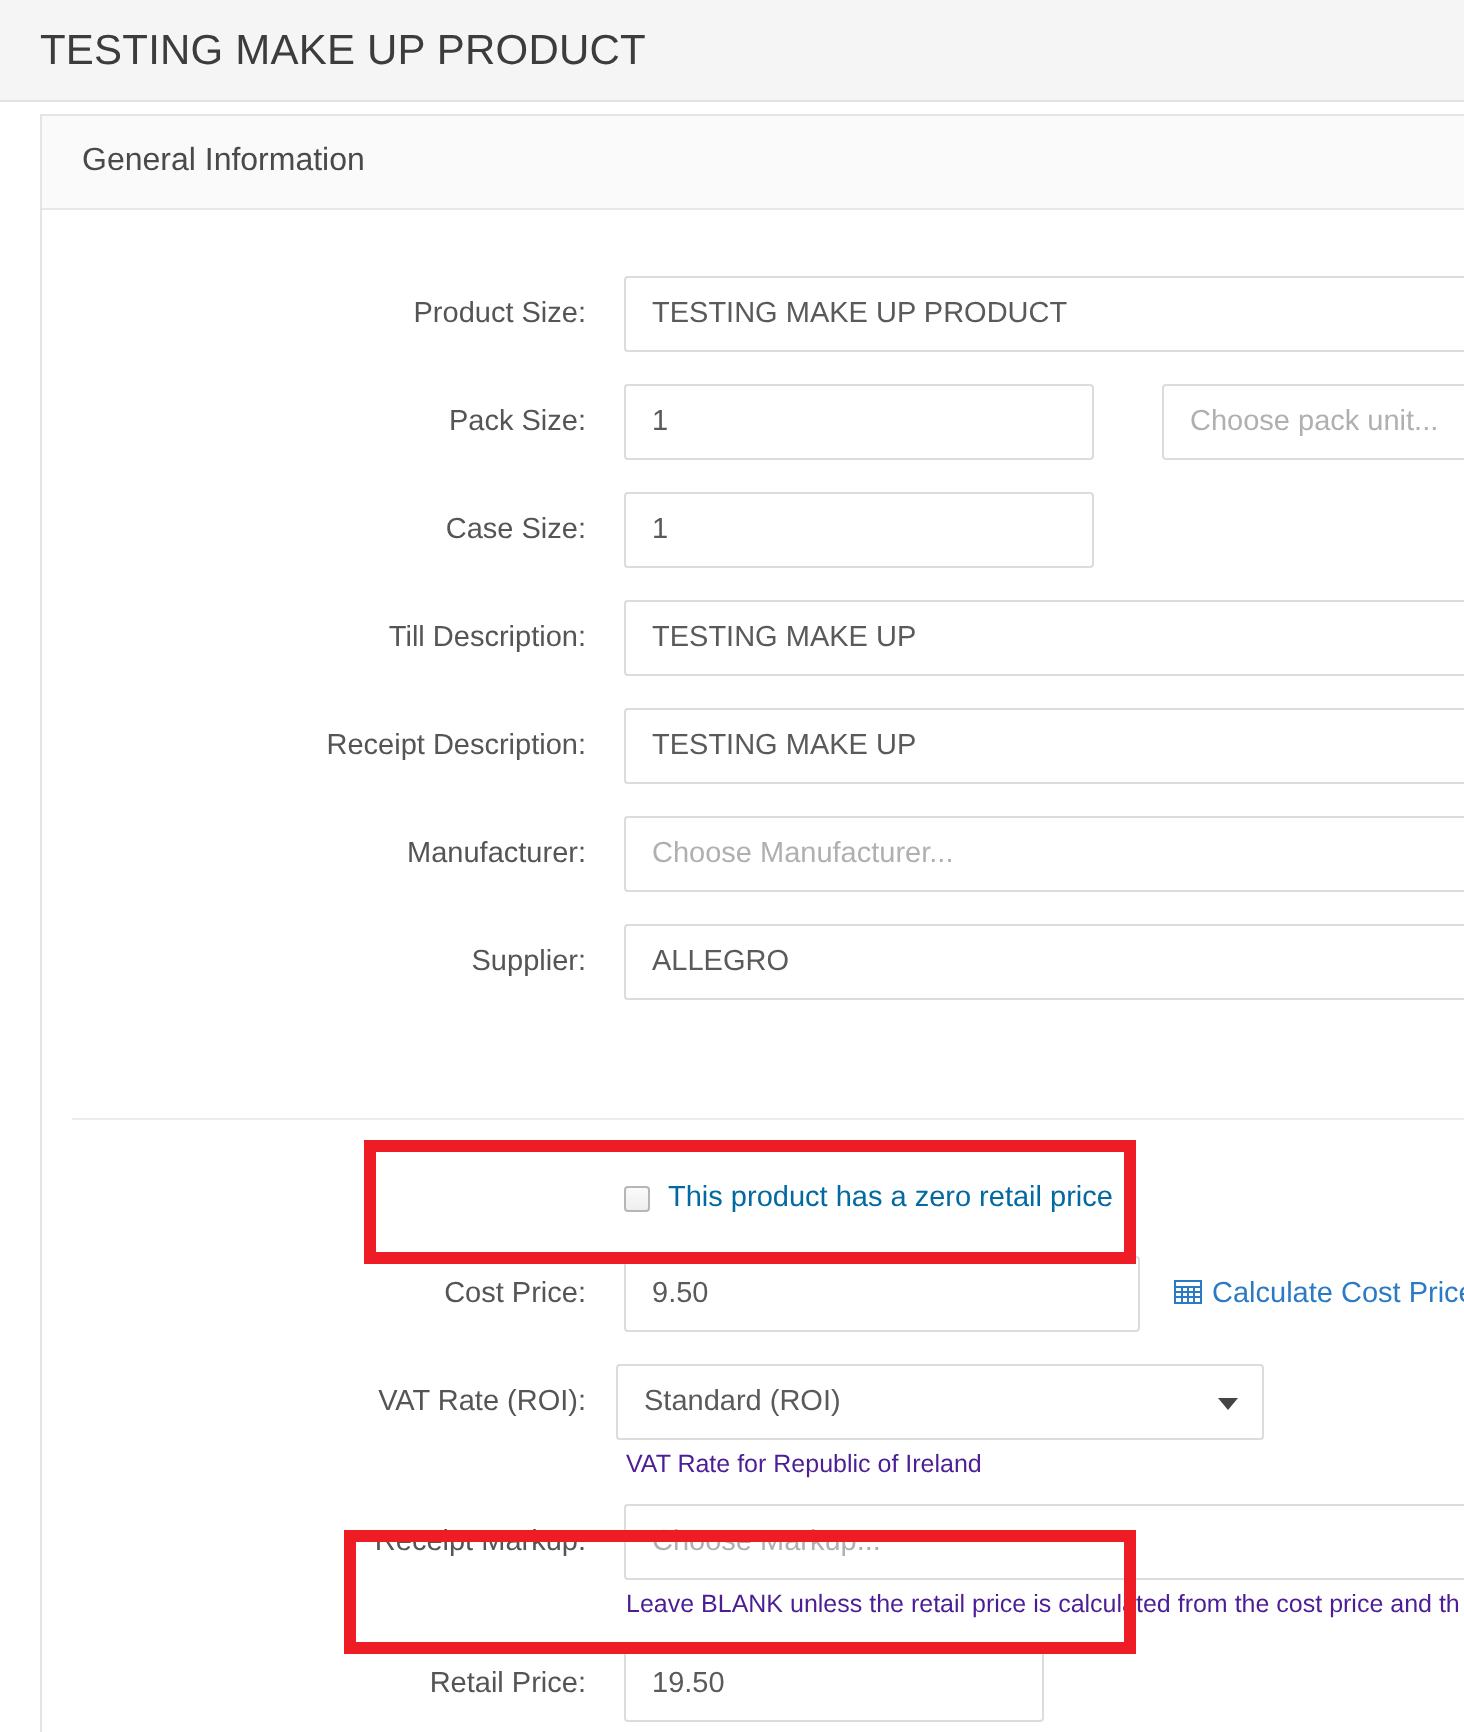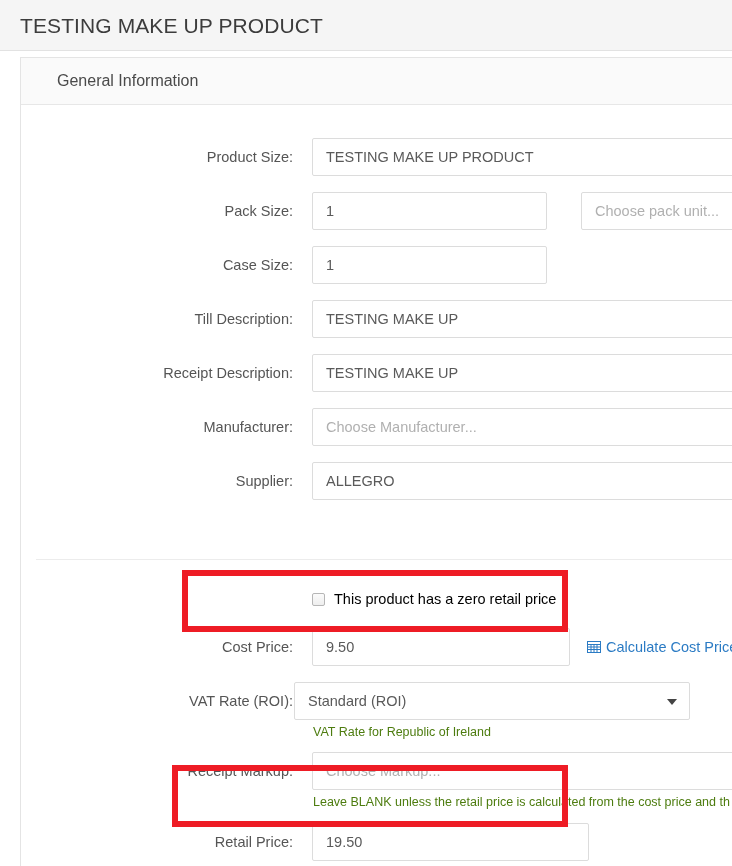--- a/index.html
+++ b/index.html
@@ -54,21 +54,20 @@
     box-sizing: border-box;
   }
   .panel-head-title {
     position: absolute;
     left: 20px;
     top: 14px;
     font-size: 16px;
     color: #4a4a4a;
     font-weight: 400;
     white-space: nowrap;
-    margin-left: 16px;
   }
   .panel-body {
     position: relative;
     padding: 0;
     background: #ffffff;
     height: 770px;
   }
 
   
   .row {
@@ -110,21 +109,21 @@
     width: 0; height: 0;
     border-left: 5px solid transparent;
     border-right: 5px solid transparent;
     border-top: 6px solid #444444;
   }
 
   
   .hint {
     position: absolute;
     font-size: 12.5px;
-    color: #4d7c0f;
+    color: #4c1d95;
     white-space: nowrap;
     line-height: 16px;
   }
 
   
   .divider {
     position: absolute;
     left: 15px;
     top: 454px;
     width: 745px;
@@ -145,21 +144,21 @@
     box-sizing: border-box;
     border: 1px solid #b6b6b6;
     border-radius: 2px;
     background: linear-gradient(#fbfbfb, #eeeeee);
   }
   .cblabel {
     position: absolute;
     left: 22px;
     top: -2px;
     font-size: 14.5px;
-    color: #000000;
+    color: #0369a1;
     line-height: 20px;
   }
 
   
   .calc-link {
     position: absolute;
     font-size: 14.5px;
     color: #2b7bc4;
     white-space: nowrap;
     line-height: 20px;
@@ -251,36 +250,36 @@
           <line x1="0.5" y1="9.5" x2="13.5" y2="9.5" stroke="#2b7bc4" stroke-width="1"></line>
           <line x1="4" y1="4.5" x2="4" y2="12.5" stroke="#2b7bc4" stroke-width="1"></line>
           <line x1="7" y1="4.5" x2="7" y2="12.5" stroke="#2b7bc4" stroke-width="1"></line>
           <line x1="10" y1="4.5" x2="10" y2="12.5" stroke="#2b7bc4" stroke-width="1"></line>
         </svg>
       </span><span>Calculate Cost Price</span>
     </div>
 
     <div class="row" style="top:577px;">
       <div class="lbl">VAT Rate (ROI):</div>
-      <div class="fld" style="left:273px; width:396px;">
+      <div class="fld" style="left:287px; width:324px;">
         <span>Standard (ROI)</span>
         <span class="caret"></span>
       </div>
     </div>
     <div class="hint" style="left:292px; top:619px;">VAT Rate for Republic of Ireland</div>
 
     <div class="row" style="top:647px;">
       <div class="lbl">Receipt Markup:</div>
       <div class="fld ph" style="left:291px; width:469px;">Choose Markup...</div>
     </div>
     <div class="hint" style="left:292px; top:689px;text-align:center;">Leave BLANK unless the retail price is calculated from the cost price and th</div>
 
     <div class="row" style="top:718px;">
       <div class="lbl">Retail Price:</div>
-      <div class="fld" style="left:291px; width:277px;">19.50</div>
+      <div class="fld" style="left:291px; width:210px;">19.50</div>
     </div>
 
     <div class="cbrow" style="left:291px; top:779px;">
       
       
     </div>
 
   </div>
 </div>
 

